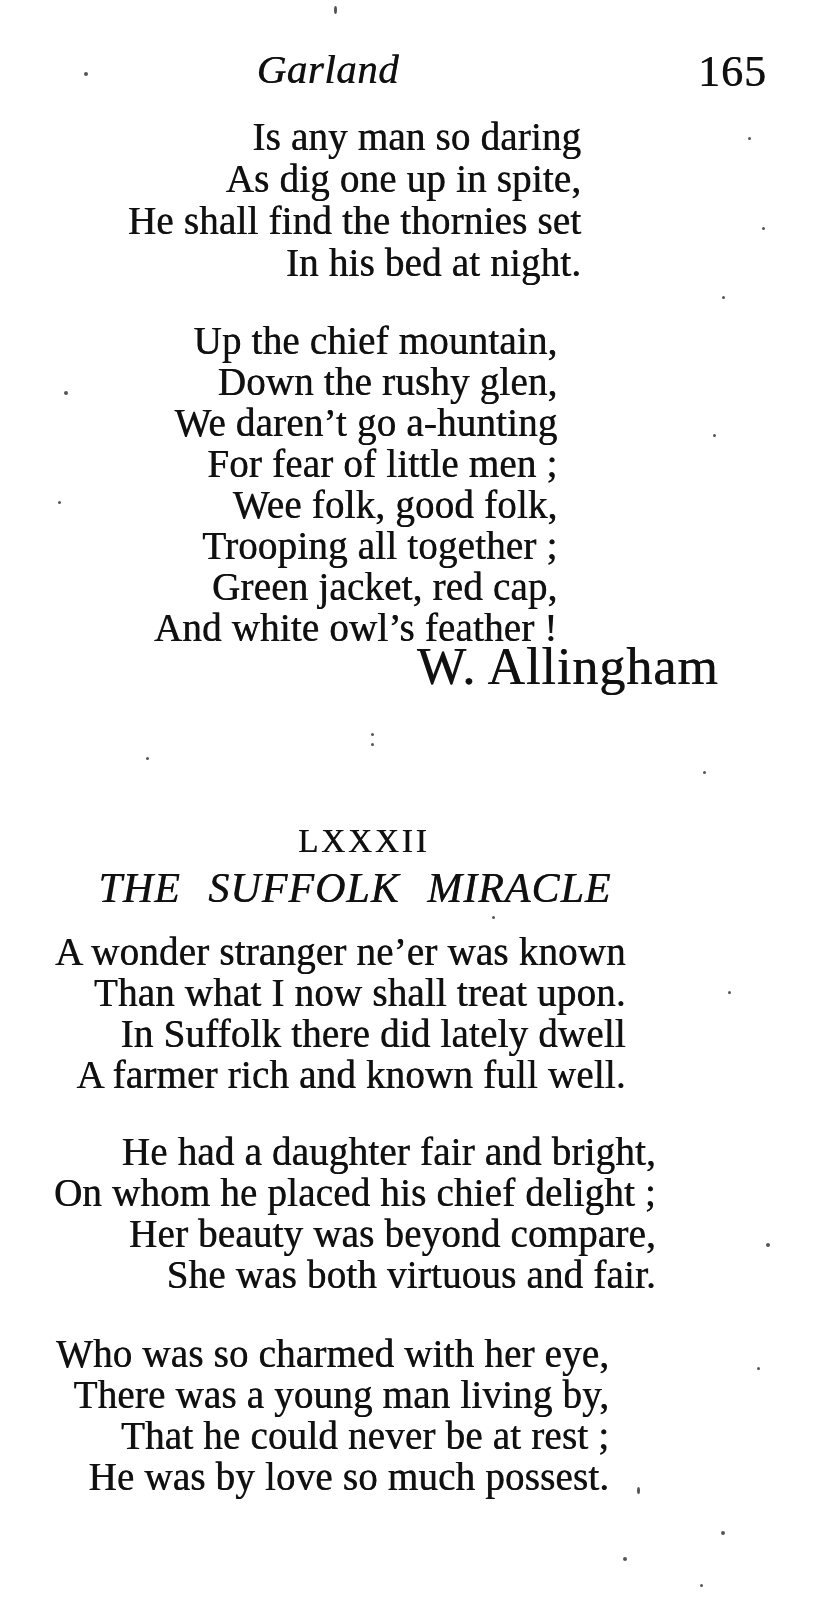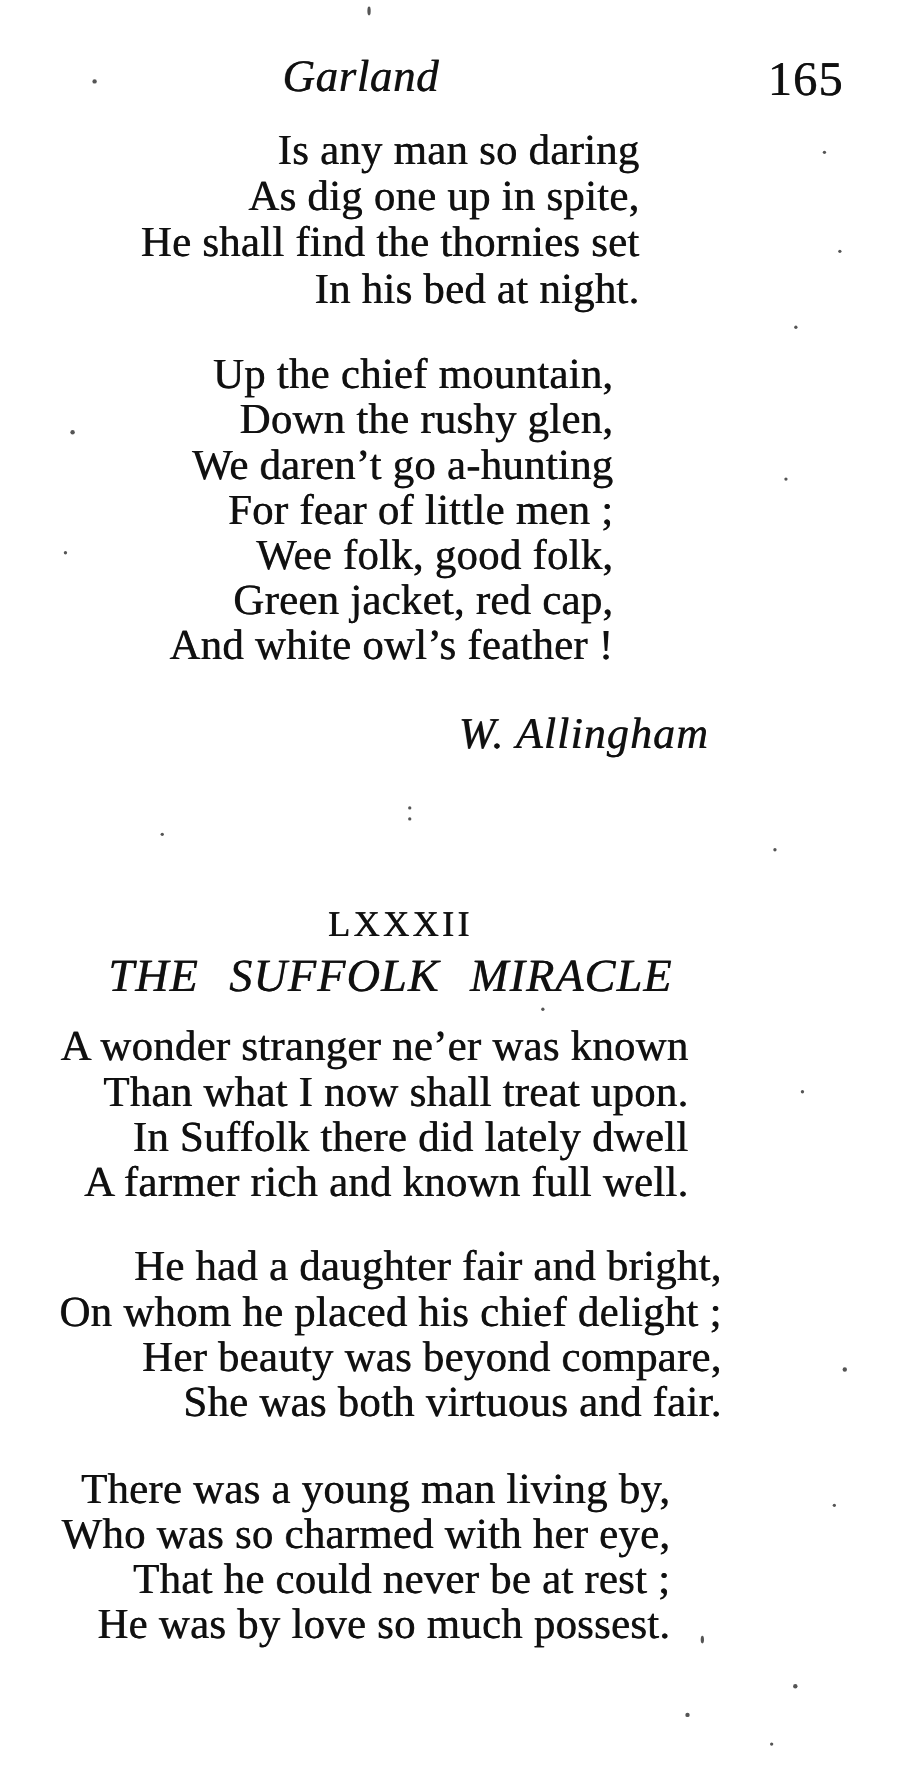--- a/index.html
+++ b/index.html
@@ -53,22 +53,21 @@
   .indent { padding-left: 30px; }
   #stanza1 { left: 128px; top: 116px;  line-height: 42px; }
   #stanza2 { left: 124px; top: 320px;  line-height: 41px; }
   #stanzaA { left: 55px;  top: 931px;  line-height: 41px; }
   #stanzaB { left: 54px;  top: 1131px; line-height: 41px; }
   #stanzaC { left: 56px;  top: 1333px; line-height: 41px; }
   .attribution {
     position: absolute;
     top: 644px;
     left: 417px;
-    font-style: italic;
-    font-size: 40px;
+    font-size: 52px;
     line-height: 46px;
     letter-spacing: 1px;
     white-space: nowrap;
   }
   .poem-number {
     position: absolute;
     top: 824px;
     left: 364px;
     transform: translateX(-50%);
     font-size: 33px;
@@ -110,20 +109,21 @@
     <div class="line">He shall find the thornies set</div>
     <div class="line indent">In his bed at night.</div>
   </section>
 
   <section class="stanza" id="stanza2">
     <div class="line">Up the chief mountain,</div>
     <div class="line indent">Down the rushy glen,</div>
     <div class="line">We daren’t go a-hunting</div>
     <div class="line indent">For fear of little men ;</div>
     <div class="line">Wee folk, good folk,</div>
+    <div class="line indent">Trooping all together ;</div>
     <div class="line">Green jacket, red cap,</div>
     <div class="line indent">And white owl’s feather !</div>
   </section>
 
   <div class="attribution">W. Allingham</div>
 
   <div class="poem-number">LXXXII</div>
   <div class="poem-title">THE SUFFOLK MIRACLE</div>
 
   <section class="stanza" id="stanzaA">
@@ -134,22 +134,22 @@
   </section>
 
   <section class="stanza" id="stanzaB">
     <div class="line">He had a daughter fair and bright,</div>
     <div class="line">On whom he placed his chief delight ;</div>
     <div class="line">Her beauty was beyond compare,</div>
     <div class="line">She was both virtuous and fair.</div>
   </section>
 
   <section class="stanza" id="stanzaC">
+    <div class="line">Who was so charmed with her eye,</div>
     <div class="line">There was a young man living by,</div>
-    <div class="line">Who was so charmed with her eye,</div>
     <div class="line">That he could never be at rest ;</div>
     <div class="line">He was by love so much possest.</div>
   </section>
 
   <i class="speck" style="left:334px; top:6px;   width:3px; height:8px;"></i>
   <i class="speck" style="left:84px;  top:72px;  width:4px; height:4px;"></i>
   <i class="speck" style="left:748px; top:137px; width:3px; height:3px;"></i>
   <i class="speck" style="left:762px; top:227px; width:3px; height:3px;"></i>
   <i class="speck" style="left:722px; top:296px; width:3px; height:3px;"></i>
   <i class="speck" style="left:64px;  top:391px; width:4px; height:4px;"></i>

